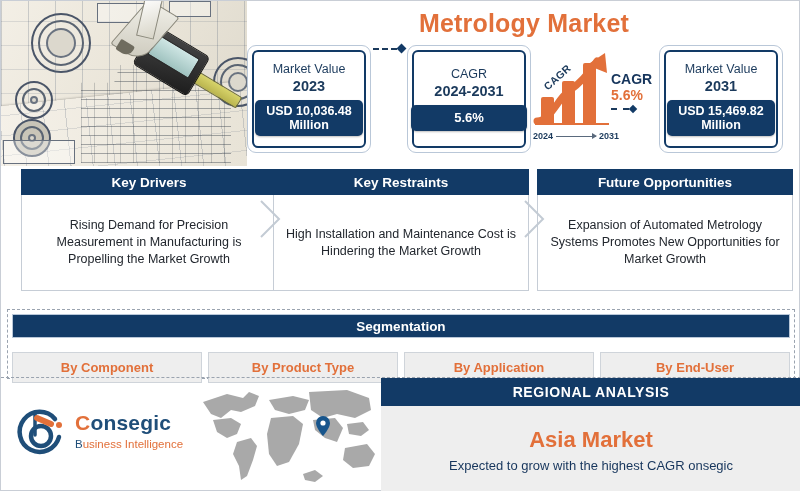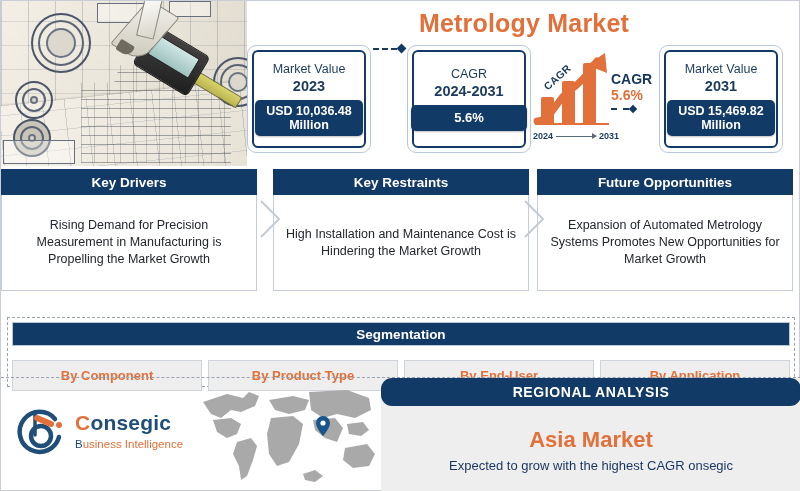--- a/index.html
+++ b/index.html
@@ -75,47 +75,47 @@
   .cgr-side{position:absolute;right:0px;top:26px;width:48px;text-align:left;}
   .cgr-side .c1{color:#16355c;font-size:14px;font-weight:bold;line-height:16px;}
   .cgr-side .c2{color:#e2703a;font-size:14px;font-weight:bold;line-height:17px;}
   .cgr-side .c3{margin-top:2px;display:flex;align-items:center;}
   .cgr-side .c3 .dl{width:18px;border-top:2px dashed #1b3a5c;}
   .cgr-side .c3 .dm{width:6px;height:6px;background:#123a66;transform:rotate(45deg);margin-left:1px;}
 
   
   .drivers{position:absolute;left:0;top:168px;width:800px;height:124px;}
   .dcard{position:absolute;top:0;width:256px;height:122px;}
-  .dcard.c1{left:0;border-radius:14px;} .dcard.c2{left:272px;} .dcard.c3{left:536px;}
+  .dcard.c1{left:20px;border-radius:14px;} .dcard.c2{left:272px;} .dcard.c3{left:536px;}
   .dhead{height:26px;background:#123a66;color:#fff;font-size:13.5px;font-weight:bold;display:flex;align-items:center;justify-content:center;}
   .dbody{height:96px;border:1px solid #c6cdd6;border-top:none;background:#fff;display:flex;align-items:center;justify-content:center;padding:6px 12px;box-sizing:border-box;}
   .dbody span{color:#22272e;font-size:12.5px;line-height:17px;text-align:center;}
   .chev{position:absolute;top:196px;width:26px;height:44px;}
   .chev.one{left:256px;} .chev.two{left:520px;}
 
   
-  .segwrap{position:absolute;left:6px;top:316px;width:788px;height:70px;border:1px dashed #9aa3af;box-sizing:border-box;padding:4px;}
+  .segwrap{position:absolute;left:6px;top:308px;width:788px;height:70px;border:1px dashed #9aa3af;box-sizing:border-box;padding:4px;}
   .seghead{height:24px;background:#123a66;color:#fff;font-size:13.5px;font-weight:bold;display:flex;align-items:center;justify-content:center;border:1px solid #b9c7d8;box-sizing:border-box;}
   .segrow{margin-top:14px;display:flex;gap:6px;}
   .segcell{flex:1;height:31px;background:#eeeeee;border:1px solid #cfd4da;display:flex;align-items:center;justify-content:center;color:#e2703a;font-size:13px;font-weight:bold;box-sizing:border-box;}
 
   
   .footer{position:absolute;left:0;top:376px;width:800px;height:115px;border-top:1px dashed #9aa3af;box-sizing:border-box;}
   .logo{position:absolute;left:14px;top:22px;width:180px;height:62px;display:flex;align-items:center;gap:8px;}
   .logomark{position:relative;width:52px;height:52px;flex:0 0 52px;}
   .brandtext{line-height:1;}
   .brand1{font-size:21px;font-weight:bold;letter-spacing:.2px;}
   .brand1 .o{color:#e2703a;} .brand1 .b{color:#1f4e79;}
   .brand2{font-size:11.5px;margin-top:6px;}
   .brand2 .o{color:#e2703a;} .brand2 .b{color:#1f4e79;}
 
   .map{position:absolute;left:196px;top:6px;width:186px;height:104px;}
 
   .region{position:absolute;left:380px;top:0px;width:420px;height:115px;background:#eeeeee;}
-  .rhead{height:28px;background:#123a66;color:#fff;font-size:14px;font-weight:bold;letter-spacing:.6px;display:flex;align-items:center;justify-content:center;border-radius:11px;}
+  .rhead{height:28px;background:#123a66;color:#fff;font-size:14px;font-weight:bold;letter-spacing:.6px;display:flex;align-items:center;justify-content:center;}
   .rbody{height:87px;display:flex;flex-direction:column;align-items:center;justify-content:center;gap:5px;}
   .rtitle{color:#e2703a;font-size:22px;font-weight:bold;}
   .rsub{color:#16355c;font-size:13px;}
 </style>
 </head>
 <body>
 
 <div id="page">
 
   <div class="topband">
@@ -238,22 +238,22 @@
   </svg>
   <svg class="chev two" viewBox="0 0 26 44">
     <polyline points="4,4 22,22 4,40" fill="none" stroke="#c3cbd4" stroke-width="2"></polyline>
   </svg>
 
   <div class="segwrap">
     <div class="seghead">Segmentation</div>
     <div class="segrow">
       <div class="segcell">By Component</div>
       <div class="segcell">By Product Type</div>
+      <div class="segcell">By Application</div>
       <div class="segcell">By End-User</div>
-      <div class="segcell">By Application</div>
     </div>
   </div>
 
   <div class="footer">
 
     <div class="logo">
       <svg class="logomark" viewBox="0 0 52 52">
         <path d="M40 14 A20 20 0 1 0 44 32" fill="none" stroke="#1f4e79" stroke-width="4.5" stroke-linecap="round"></path>
         <path d="M20 9 L20 30" fill="none" stroke="#1f4e79" stroke-width="3.5" stroke-linecap="round"></path>
         <circle cx="26" cy="31" r="10" fill="none" stroke="#1f4e79" stroke-width="4.5"></circle>

